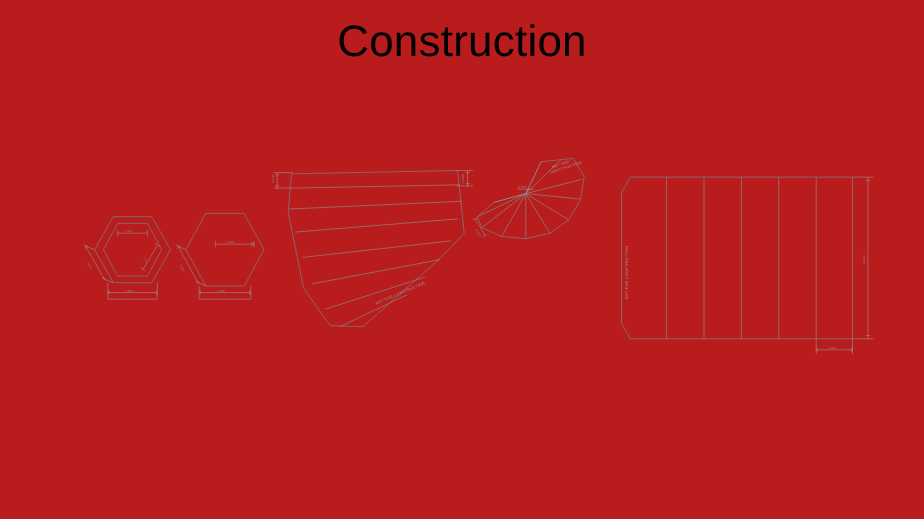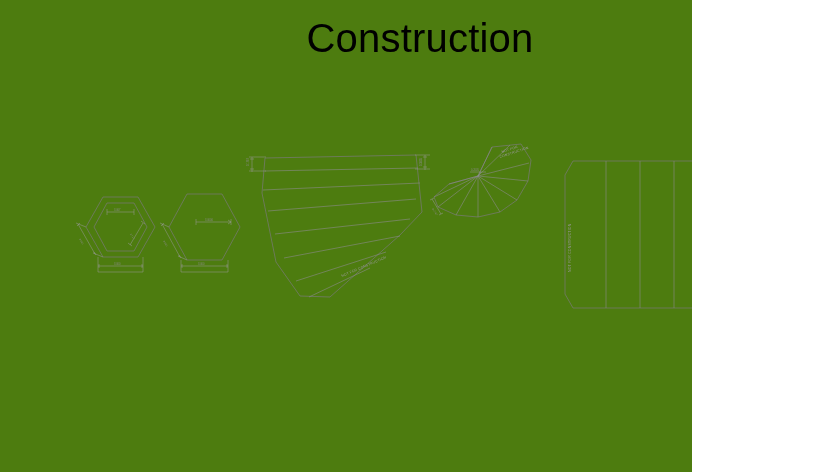--- a/index.html
+++ b/index.html
@@ -2,23 +2,23 @@
 <html><head>
 <meta charset="utf-8">
 <style>
   html, body {
     margin: 0;
     padding: 0;
     background: #ffffff;
   }
   #slide {
     position: relative;
-    width: 692px;
+    width: 840px;
     height: 472px;
-    background: #4d7c0f;
+    background: #b91c1c;
     overflow: hidden;
     font-family: "Liberation Sans", sans-serif;
   }
   #slide-title {
     position: absolute;
     left: 0;
     top: 14px;
     width: 840px;
     text-align: center;
     font-size: 40px;

